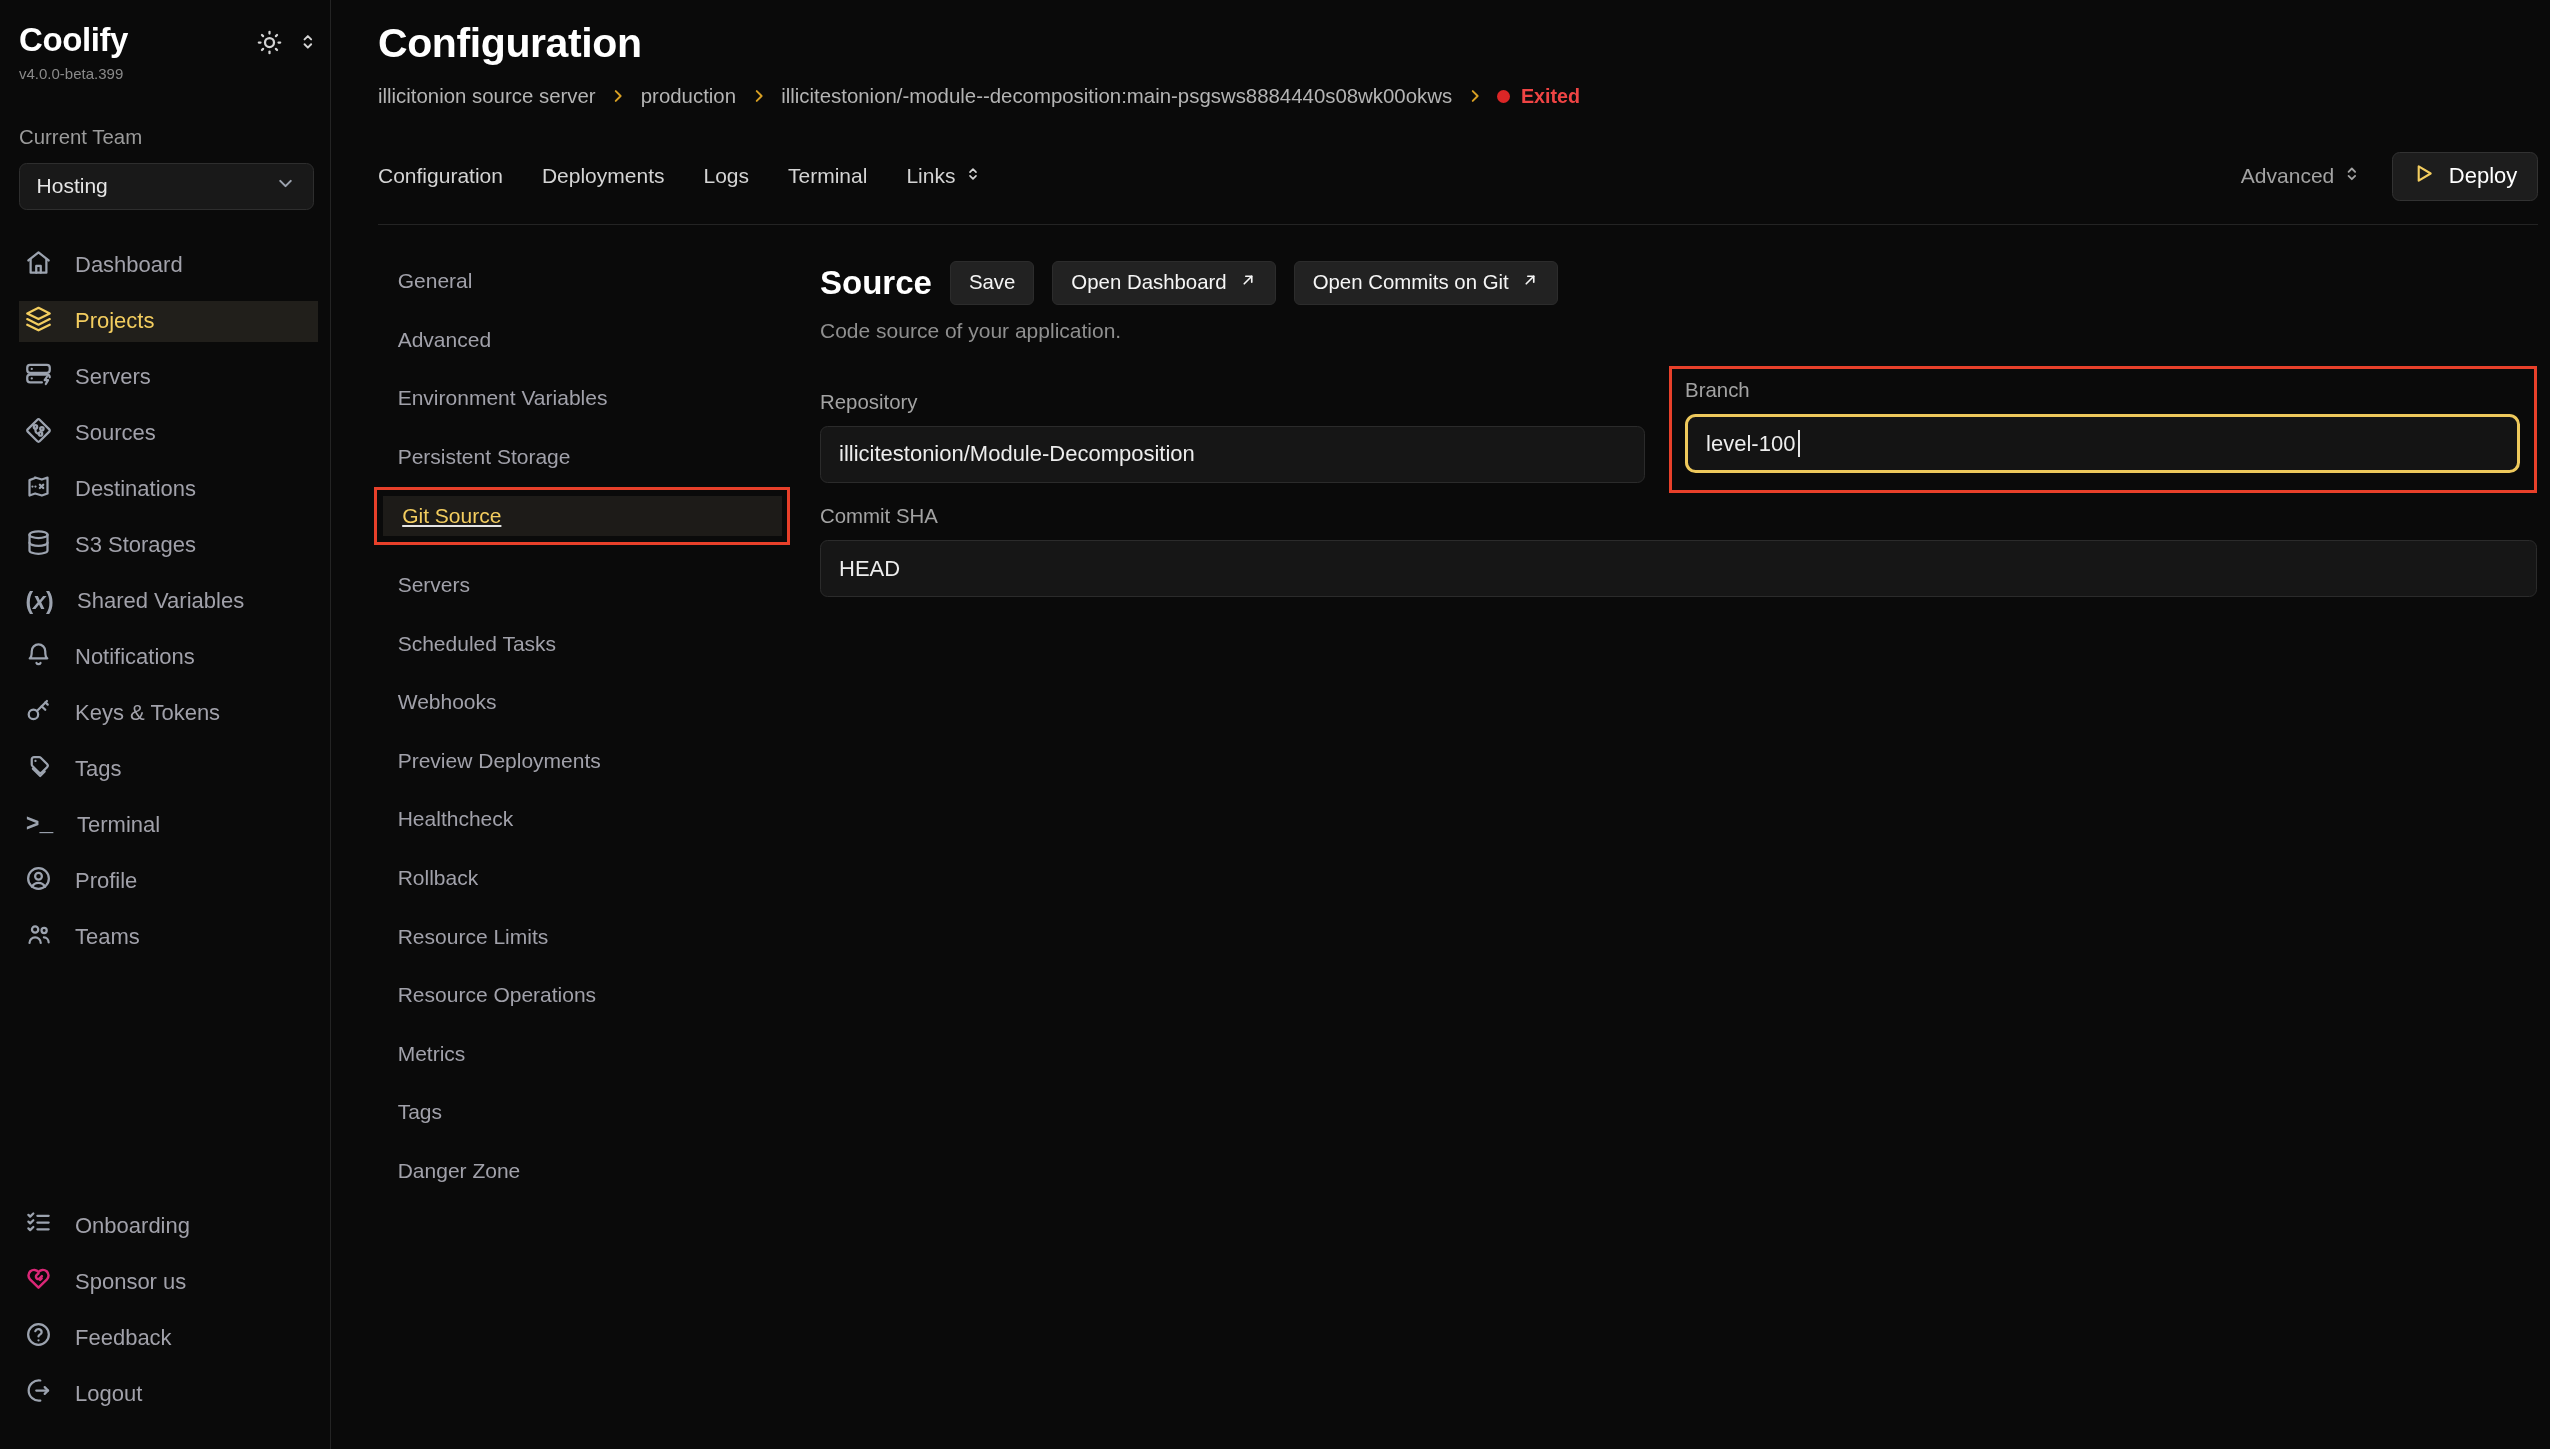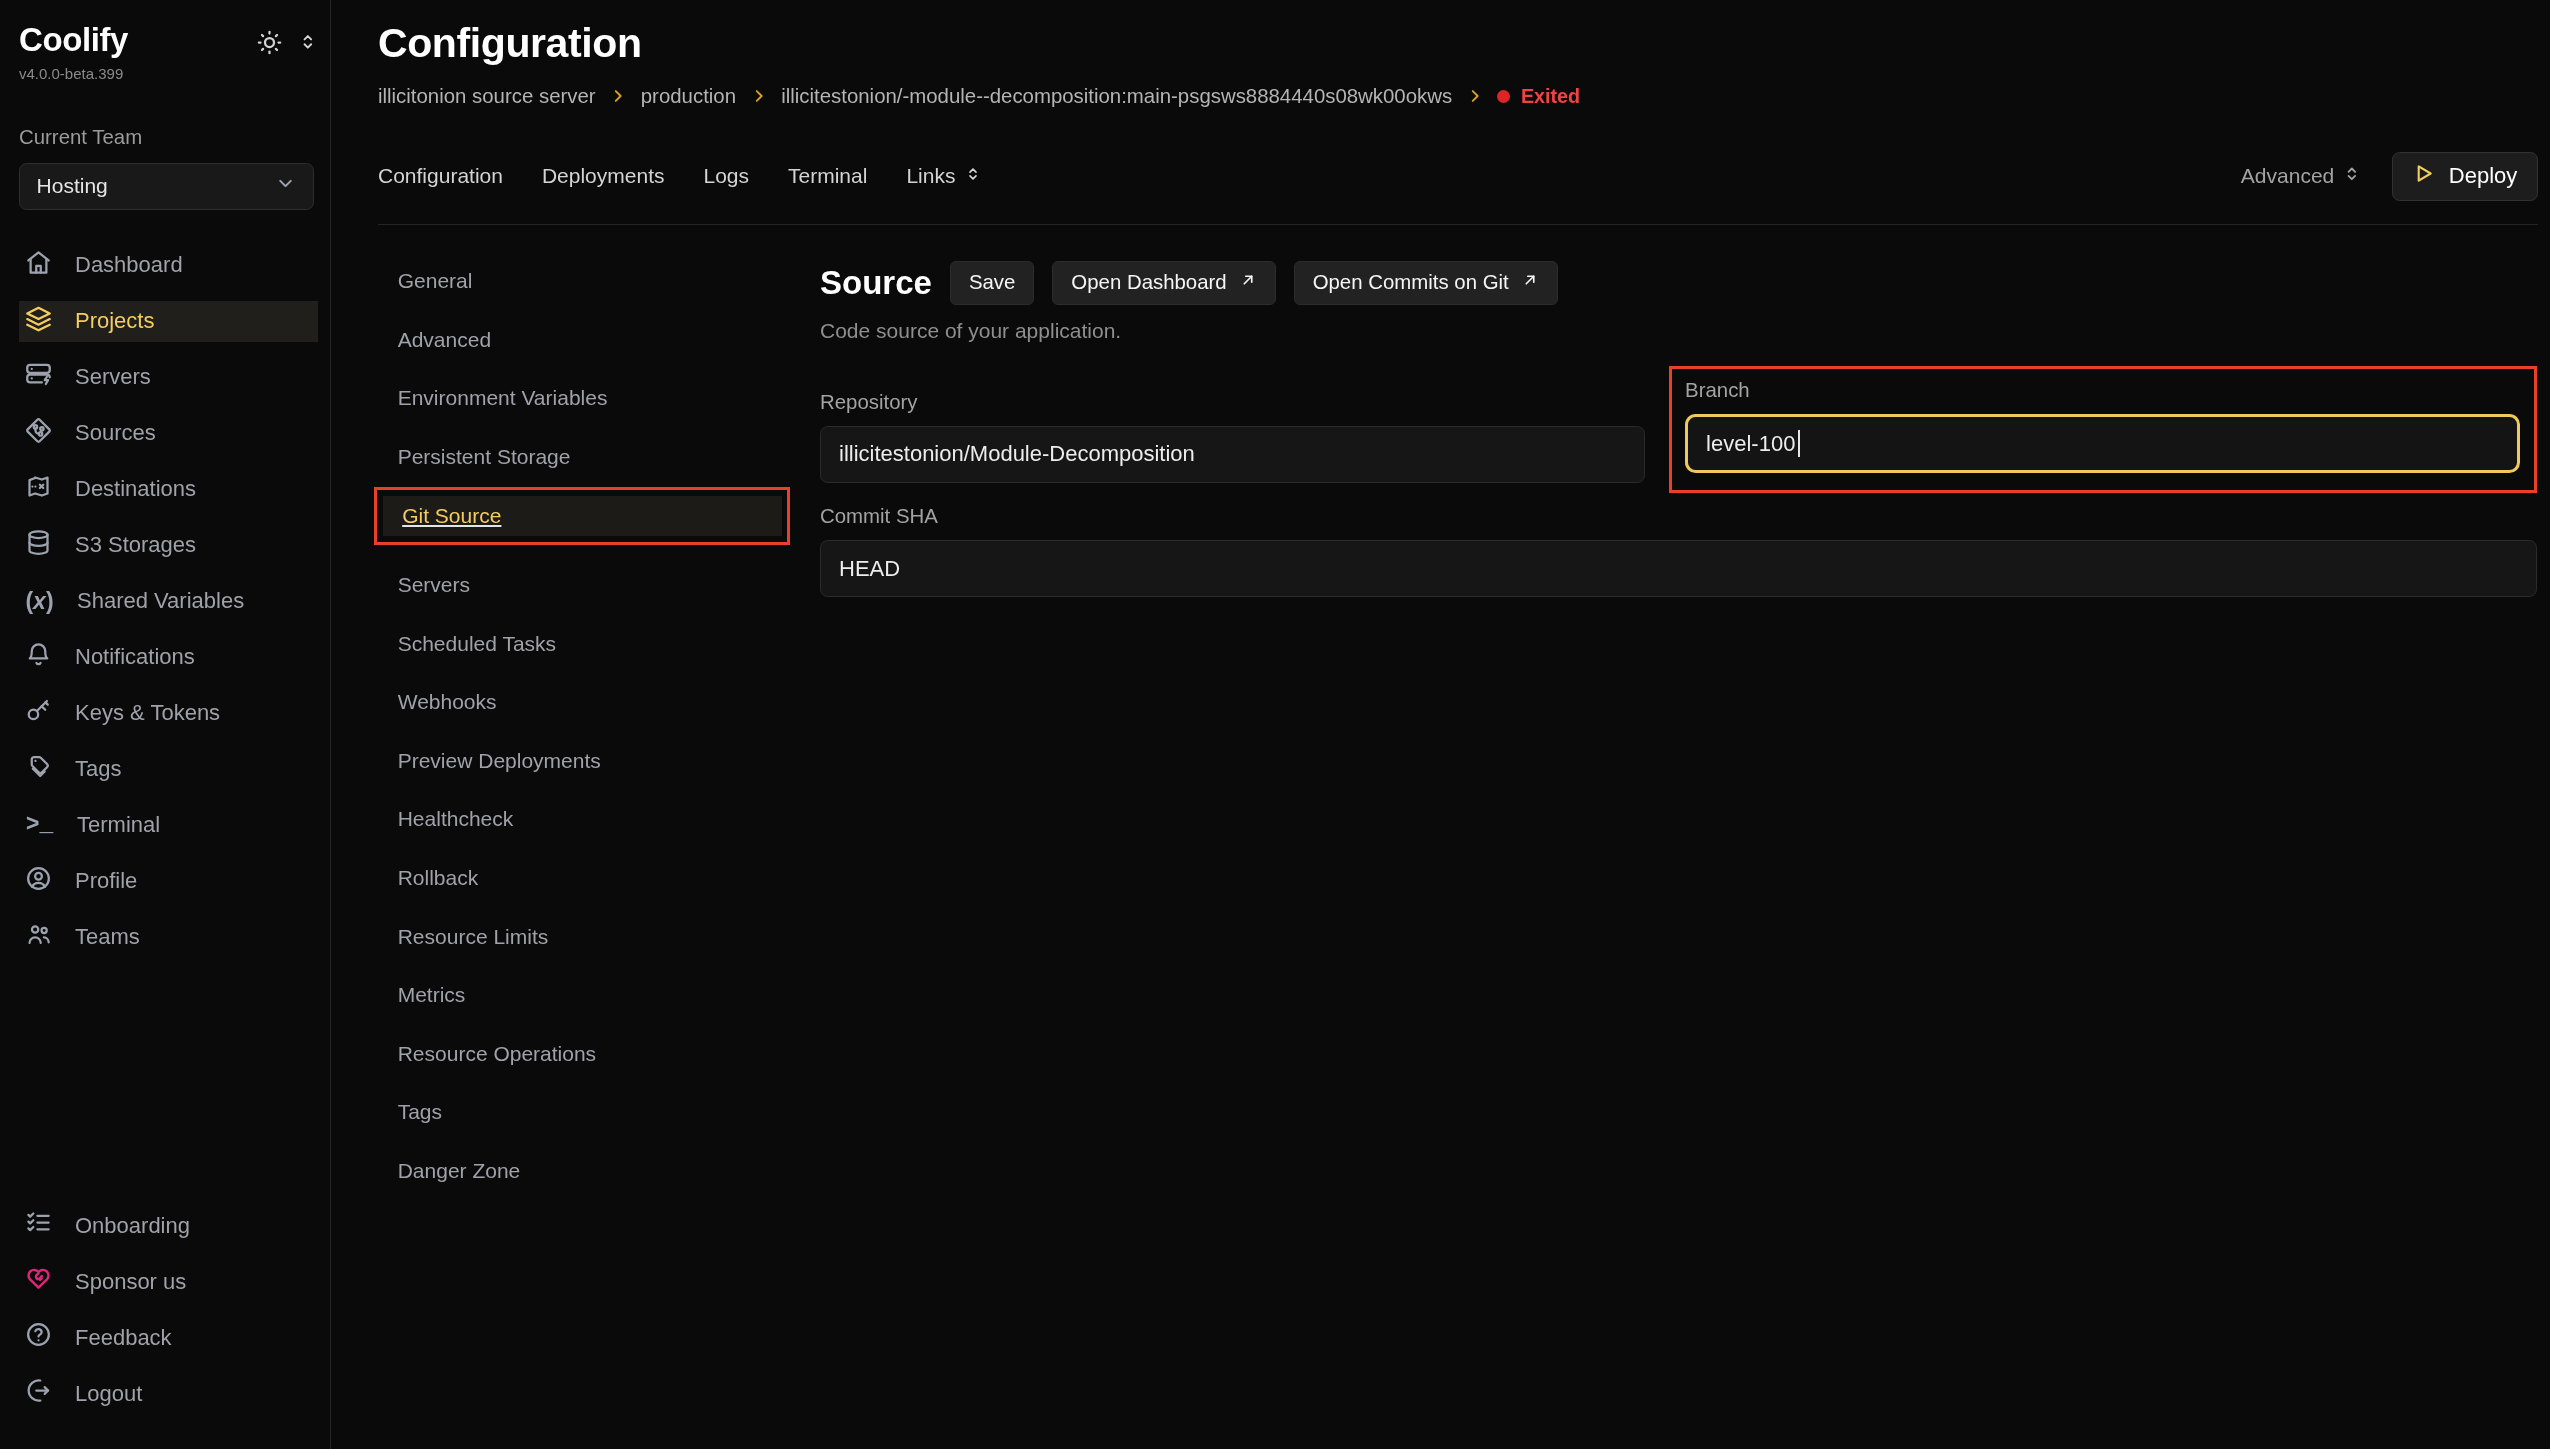--- a/index.html
+++ b/index.html
@@ -360,22 +360,22 @@
       <div class="annotation-box">
         <div class="subnav-item active">Git Source</div>
       </div>
       <div class="subnav-item">Servers</div>
       <div class="subnav-item">Scheduled Tasks</div>
       <div class="subnav-item">Webhooks</div>
       <div class="subnav-item">Preview Deployments</div>
       <div class="subnav-item">Healthcheck</div>
       <div class="subnav-item">Rollback</div>
       <div class="subnav-item">Resource Limits</div>
+      <div class="subnav-item">Resource Operations</div>
       <div class="subnav-item">Metrics</div>
-      <div class="subnav-item">Resource Operations</div>
       <div class="subnav-item">Tags</div>
       <div class="subnav-item">Danger Zone</div>
     </nav>
 
     <section class="panel">
       <div class="panel-head">
         <h2 class="panel-title">Source</h2>
         <button class="btn">Save</button>
         <button class="btn">
           <span>Open Dashboard</span>

